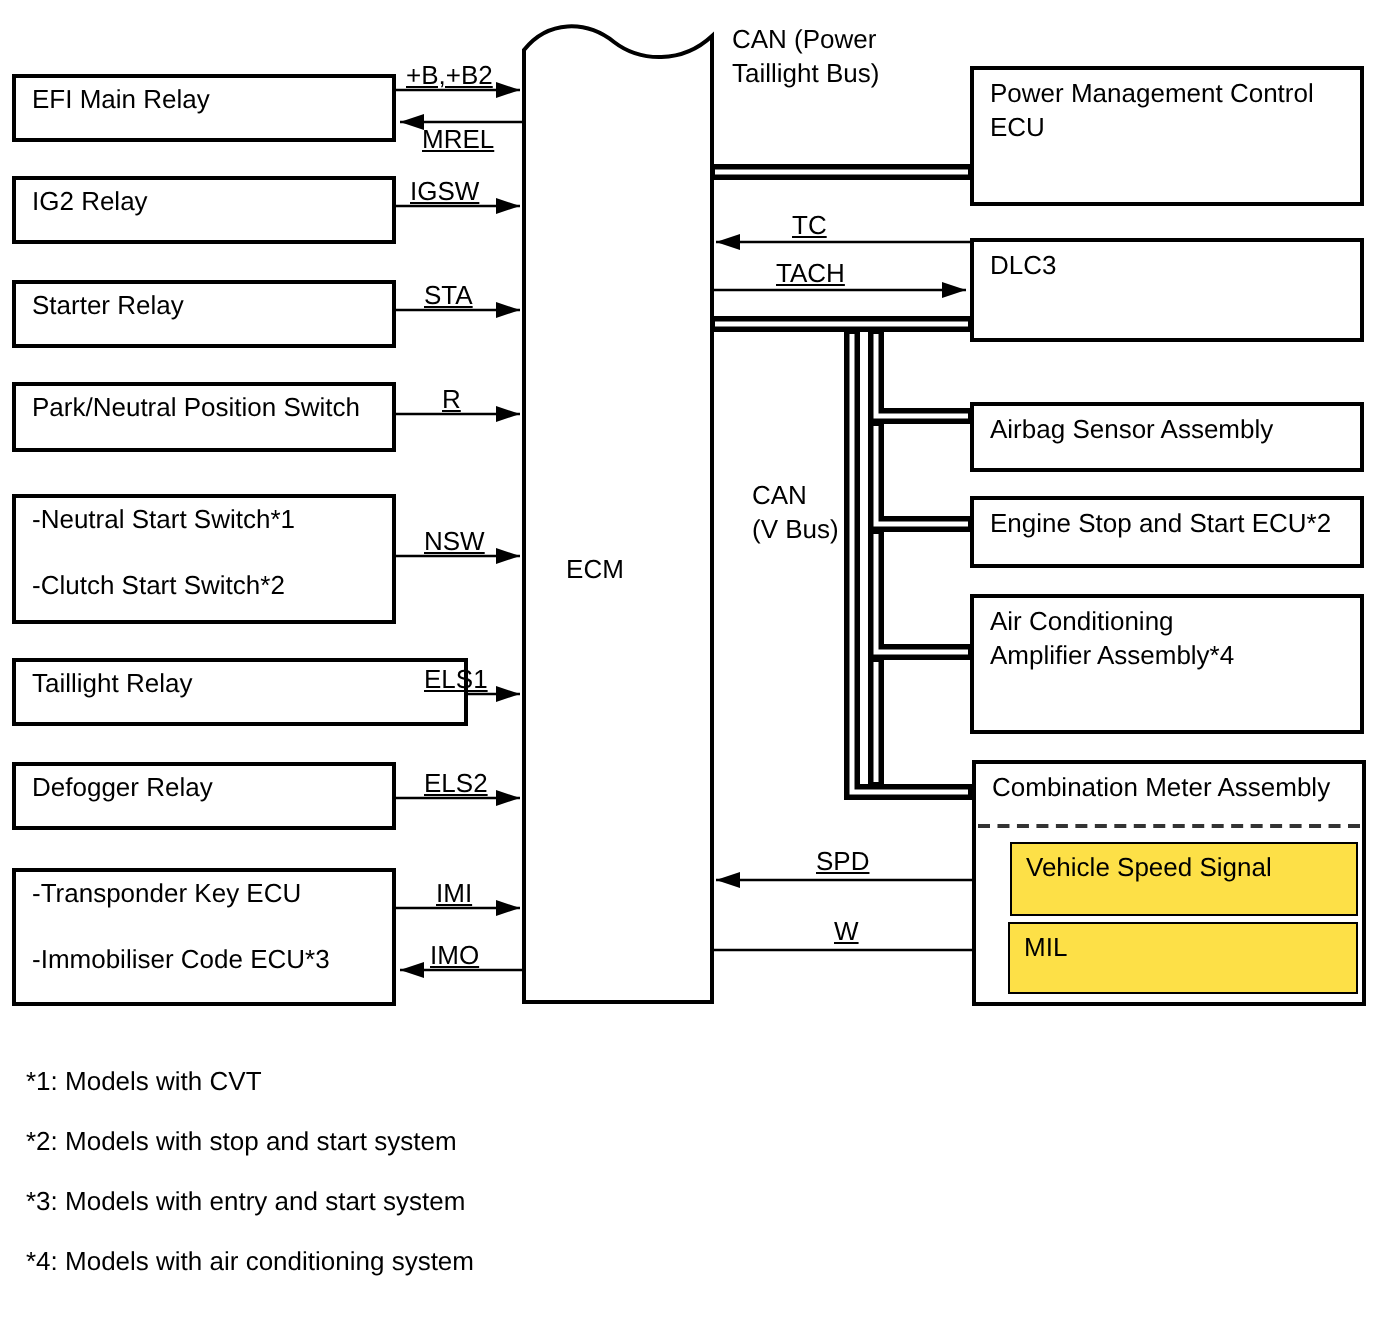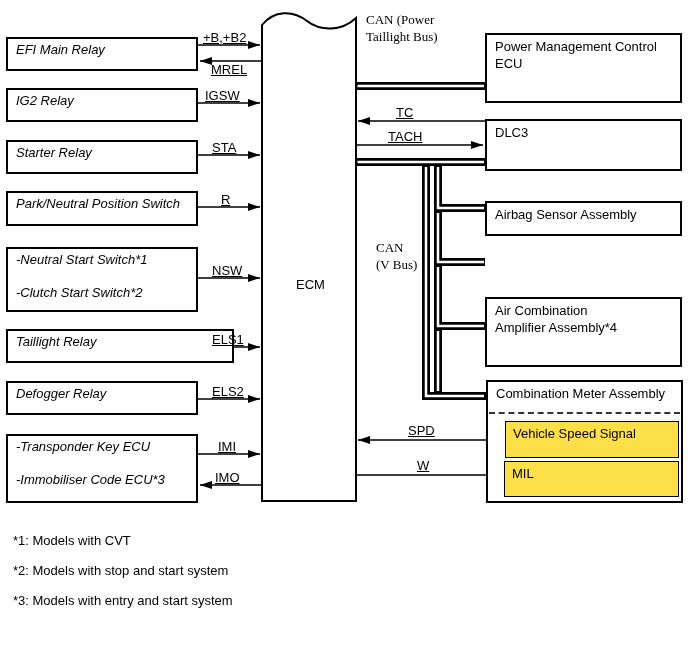--- a/index.html
+++ b/index.html
@@ -1,30 +1,30 @@
 <!DOCTYPE html>
 <html><head>
 <meta charset="utf-8">
 <style>
   html,body{margin:0;padding:0;background:#fff;}
   .stage{position:relative;width:689px;height:659px;background:#ffffff;
          font-family:"Liberation Sans",sans-serif;font-size:13px;color:#000;overflow:hidden;}
   svg{position:absolute;left:0;top:0;}
   .box{position:absolute;box-sizing:border-box;border:2px solid #000;background:#fff;
-       padding:3px 4px 0 8px;line-height:16px;font-style:italic;}
+       padding:3px 4px 0 8px;line-height:16px;}
   .ln{display:block;}
   .box2 .ln + .ln{margin-top:17px;}
   .rbox{position:absolute;box-sizing:border-box;border:2px solid #000;background:#fff;
         padding:3px 8px 0 8px;line-height:17px;}
   .inner{position:absolute;box-sizing:border-box;border:1.5px solid #000;background:#fde047;
          padding:3px 0 0 7px;}
   .dash{position:absolute;left:1px;right:1px;top:30px;border-top:2px dashed #333;}
   .sig{position:absolute;white-space:nowrap;line-height:14px;text-decoration:underline;}
-  .buslabel{position:absolute;white-space:nowrap;line-height:17px;font-family:Liberation Serif, serif;}
-  .ecm-label{position:absolute;left:262px;top:277px;width:71px;text-align:left;padding-left:34px;}
+  .buslabel{position:absolute;white-space:nowrap;line-height:17px;}
+  .ecm-label{position:absolute;left:262px;top:277px;width:71px;text-align:center;}
   .foot{position:absolute;left:13px;top:526px;line-height:30px;}
   .foot span{display:block;}
 </style>
 </head>
 <body>
 
 <div class="stage">
 
   <svg width="689" height="659">
     <defs>
@@ -104,22 +104,25 @@
   <div class="rbox" style="left:485px;top:33px;width:197px;height:70px">
     <span class="ln">Power Management Control</span>
     <span class="ln">ECU</span>
   </div>
   <div class="rbox" style="left:485px;top:119px;width:197px;height:52px">
     <span class="ln">DLC3</span>
   </div>
   <div class="rbox" style="left:485px;top:201px;width:197px;height:35px">
     <span class="ln">Airbag Sensor Assembly</span>
   </div>
+  <div class="rbox" style="left:485px;top:248px;width:197px;height:36px">
+    <span class="ln">Engine Stop and Start ECU*2</span>
+  </div>
   <div class="rbox" style="left:485px;top:297px;width:197px;height:70px">
-    <span class="ln">Air Combination</span>
+    <span class="ln">Air Conditioning</span>
     <span class="ln">Amplifier Assembly*4</span>
   </div>
 
   <div class="rbox" style="left:486px;top:380px;width:197px;height:123px">
     <span class="ln">Combination Meter Assembly</span>
     <div class="dash"></div>
     <div class="inner" style="left:17px;top:39px;width:174px;height:37px">
       <span class="ln">Vehicle Speed Signal</span>
     </div>
     <div class="inner" style="left:16px;top:79px;width:175px;height:36px">
@@ -148,15 +151,16 @@
   </div>
   <div class="buslabel" style="left:376px;top:239px">
     <span class="ln">CAN</span>
     <span class="ln">(V Bus)</span>
   </div>
 
   <div class="foot">
     <span>*1: Models with CVT</span>
     <span>*2: Models with stop and start system</span>
     <span>*3: Models with entry and start system</span>
+    <span>*4: Models with air conditioning system</span>
   </div>
 
 </div>
 
 </body></html>

